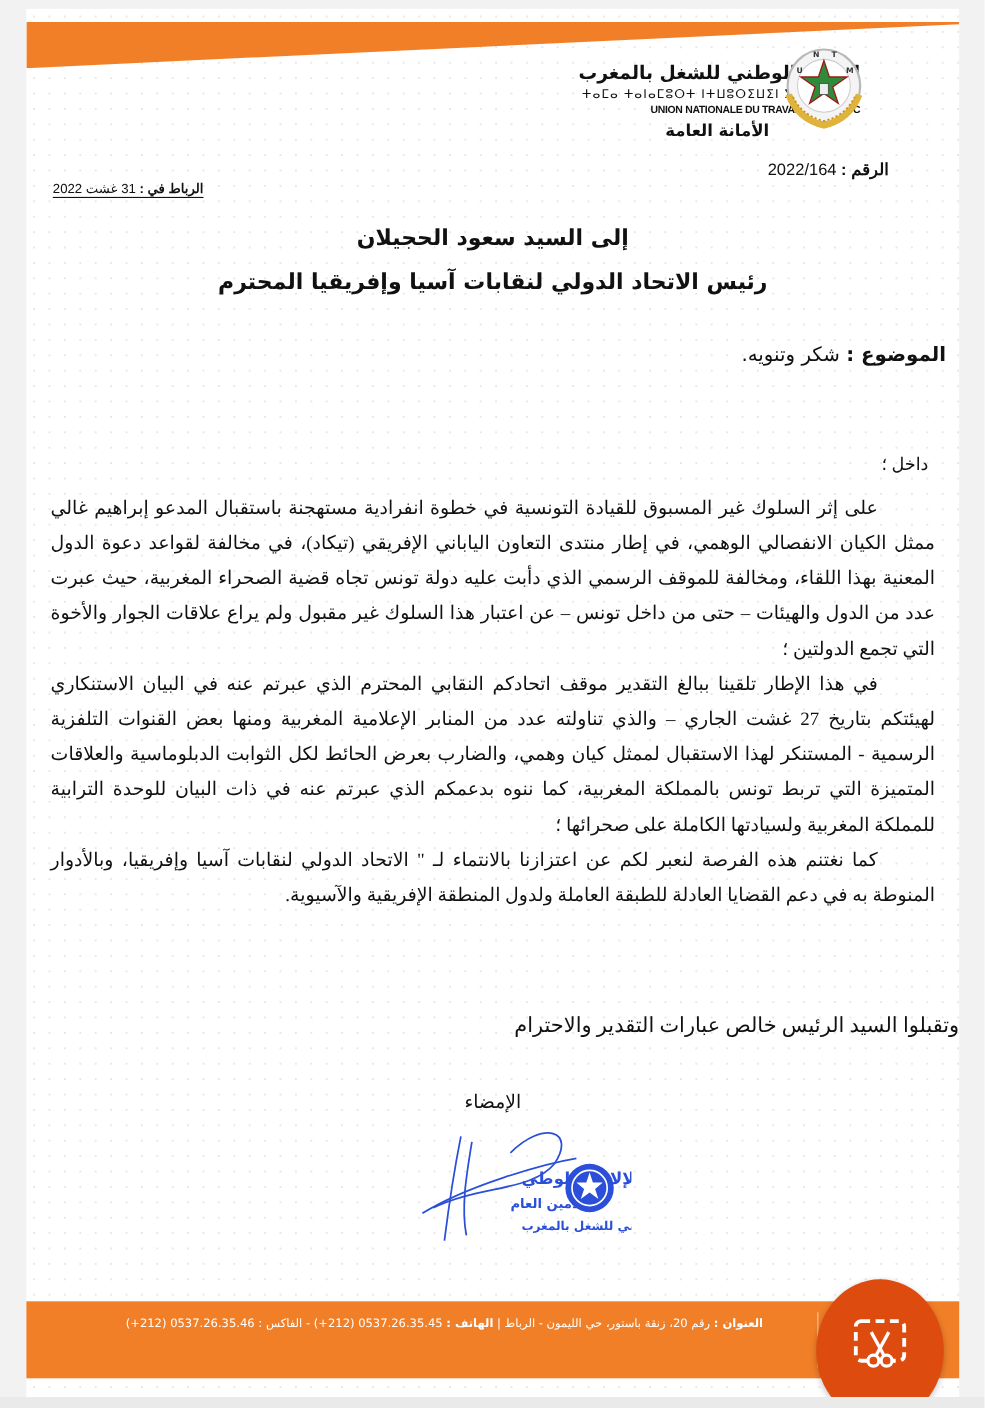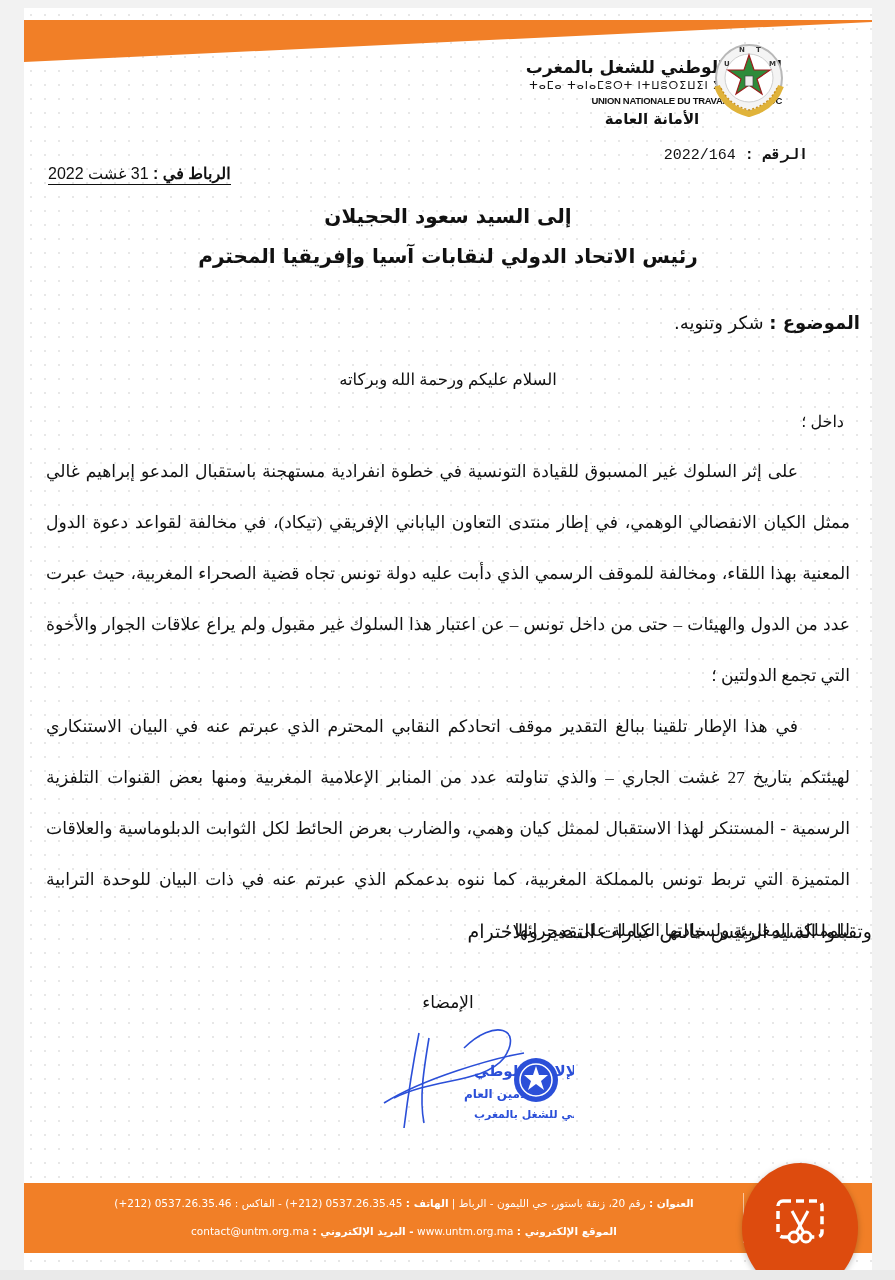--- a/index.html
+++ b/index.html
@@ -6,32 +6,32 @@
   body{width:895px;height:1280px;background:#f2f2f2;position:relative;overflow:hidden;font-family:"DejaVu Sans",sans-serif;color:#111;}
   .page{position:absolute;left:24px;top:8px;width:848px;height:1262px;background:#fff;
     background-image:radial-gradient(#e7e7e7 1px, transparent 1.2px);background-size:14px 14px;}
   .top-band{position:absolute;left:0;top:12px;width:848px;height:42px;}
   .letterhead{position:absolute;right:90px;top:48px;width:300px;text-align:right;direction:rtl;}
   .lh-ar{font-family:"DejaVu Sans",sans-serif;font-weight:bold;font-size:17px;line-height:22px;}
   .lh-tif{font-family:"DejaVu Sans",sans-serif;font-size:11px;letter-spacing:1px;line-height:16px;direction:ltr;text-align:right;}
   .lh-fr{font-family:"Liberation Sans",sans-serif;font-weight:bold;font-size:9.5px;letter-spacing:-0.3px;line-height:14px;direction:ltr;text-align:right;}
   .lh-sg{font-weight:bold;font-size:15px;line-height:22px;text-align:center;width:180px;margin-right:40px;}
   .logo{position:absolute;right:85px;top:34px;width:76px;height:80px;}
-  .ref{position:absolute;right:64px;top:137px;direction:rtl;font-family:Liberation Mono, monospace;font-size:15px;}
+  .ref{position:absolute;right:64px;top:137px;direction:rtl;font-family:Liberation Sans, sans-serif;font-size:15px;}
   .ref .lbl{font-weight:bold;}
-  .date{position:absolute;left:24px;top:156px;direction:rtl;font-family:"Liberation Sans",sans-serif;font-size:16px;border-bottom:1.5px solid #111;padding-bottom:1px;}
+  .date{position:absolute;left:24px;top:156px;direction:rtl;font-family:"Liberation Sans",sans-serif;font-size:12px;border-bottom:1.5px solid #111;padding-bottom:1px;}
   .date .lbl{font-weight:bold;}
   .addressee{position:absolute;left:0;width:848px;text-align:center;direction:rtl;font-weight:bold;font-size:20px;}
   .addr1{top:196px;}
   .addr2{top:236px;}
   .subject{position:absolute;right:12px;top:304px;direction:rtl;font-size:18px;}
   .subject .lbl{font-weight:bold;}
   .greeting{position:absolute;left:0;width:848px;top:362px;text-align:center;direction:rtl;font-family:"Liberation Serif",serif;font-size:16.5px;}
   .wabaad{position:absolute;right:28px;top:404px;direction:rtl;font-family:"Liberation Serif",serif;font-size:16px;}
-  .body{position:absolute;left:22px;width:804px;top:438px;direction:rtl;text-align:justify;font-family:"Liberation Serif",serif;font-size:17.2px;line-height:51px;}
+  .body{position:absolute;left:22px;width:804px;top:438px;direction:rtl;text-align:justify;font-family:"Liberation Serif",serif;font-size:17.2px;line-height:32px;}
   .body p{margin:0;text-indent:52px;}
   .closing{position:absolute;left:0;width:848px;top:912px;text-align:right;direction:rtl;font-family:"Liberation Serif",serif;font-size:19px;}
   .sig-label{position:absolute;left:0;width:848px;top:984px;text-align:center;direction:rtl;font-weight:normal;font-size:17px;}
   .signature{position:absolute;left:300px;top:1010px;width:250px;height:110px;}
   .footer{position:absolute;left:0;top:1175px;width:848px;height:70px;background:#f17f27;}
   .footer-line{position:absolute;right:148px;width:640px;direction:rtl;text-align:center;color:#fff;font-family:"DejaVu Sans",sans-serif;font-size:10.5px;}
   .fl1{top:14px;}
   .fl2{top:42px;}
   .footer-line b{font-weight:bold;}
   .footer-sep{position:absolute;right:128px;top:10px;width:1px;height:50px;background:#fbc89f;}
@@ -79,26 +79,26 @@
   </div>
 
   <div class="addressee addr2">رئيس الاتحاد الدولي لنقابات آسيا وإفريقيا المحترم</div>
   <div class="addressee addr1">إلى السيد سعود الحجيلان</div>
 
   <div class="subject">
     <span class="lbl">الموضوع :</span>
     <span>شكر وتنويه.</span>
   </div>
 
-  <div class="greeting">السلام عليكم ورحمة الله وبركاته</div>
   <div class="wabaad">داخل ؛</div>
 
   <div class="body">
     <p>على إثر السلوك غير المسبوق للقيادة التونسية في خطوة انفرادية مستهجنة باستقبال المدعو إبراهيم غالي ممثل الكيان الانفصالي الوهمي، في إطار منتدى التعاون الياباني الإفريقي (تيكاد)، في مخالفة لقواعد دعوة الدول المعنية بهذا اللقاء، ومخالفة للموقف الرسمي الذي دأبت عليه دولة تونس تجاه قضية الصحراء المغربية، حيث عبرت عدد من الدول والهيئات – حتى من داخل تونس – عن اعتبار هذا السلوك غير مقبول ولم يراع علاقات الجوار والأخوة التي تجمع الدولتين ؛</p>
     <p>في هذا الإطار تلقينا ببالغ التقدير موقف اتحادكم النقابي المحترم الذي عبرتم عنه في البيان الاستنكاري لهيئتكم بتاريخ 27 غشت الجاري – والذي تناولته عدد من المنابر الإعلامية المغربية ومنها بعض القنوات التلفزية الرسمية - المستنكر لهذا الاستقبال لممثل كيان وهمي، والضارب بعرض الحائط لكل الثوابت الدبلوماسية والعلاقات المتميزة التي تربط تونس بالمملكة المغربية، كما ننوه بدعمكم الذي عبرتم عنه في ذات البيان للوحدة الترابية للمملكة المغربية ولسيادتها الكاملة على صحرائها ؛</p>
+    <p>كما نغتنم هذه الفرصة لنعبر لكم عن اعتزازنا بالانتماء لـ " الاتحاد الدولي لنقابات آسيا وإفريقيا، وبالأدوار المنوطة به في دعم القضايا العادلة للطبقة العاملة ولدول المنطقة الإفريقية والآسيوية.</p>
   </div>
 
   <div class="closing">وتقبلوا السيد الرئيس خالص عبارات التقدير والاحترام</div>
 
   <div class="sig-label">الإمضاء</div>
 
   <svg class="signature" viewBox="0 0 250 110">
     <g fill="none" stroke="#2b4fd8" stroke-width="1.6">
       <path d="M95,15 C90,40 85,70 80,110"></path>
       <path d="M140,30 C170,0 200,10 180,40 C160,65 110,60 70,80"></path>
@@ -118,26 +118,20 @@
   <div class="footer">
     <div class="footer-sep"></div>
     <div class="footer-line fl1">
       <b>العنوان :</b>
       <span>رقم 20، زنقة باستور، حي الليمون - الرباط</span> |
       <b>الهاتف :</b>
       <span>0537.26.35.45 (212+)</span>
       <span>- الفاكس :</span>
       <span>0537.26.35.46 (212+)</span>
     </div>
-    <div class="footer-line fl2">
-      <b>الموقع الإلكتروني :</b>
-      <span>www.untm.org.ma</span>
-      <b>- البريد الإلكتروني :</b>
-      <span>contact@untm.org.ma</span>
-    </div>
   </div>
 </div>
 
 <div class="fab">
   <svg width="56" height="56" viewBox="0 0 56 56">
     <rect x="6" y="8" width="44" height="36" rx="5" fill="none" stroke="#fff" stroke-width="3.5" stroke-dasharray="8 5"></rect>
     <line x1="20" y1="18" x2="32" y2="40" stroke="#fff" stroke-width="3"></line>
     <line x1="36" y1="18" x2="24" y2="40" stroke="#fff" stroke-width="3"></line>
     <circle cx="22" cy="44" r="5" fill="#dd4b0e" stroke="#fff" stroke-width="3"></circle>
     <circle cx="34" cy="44" r="5" fill="#dd4b0e" stroke="#fff" stroke-width="3"></circle>

